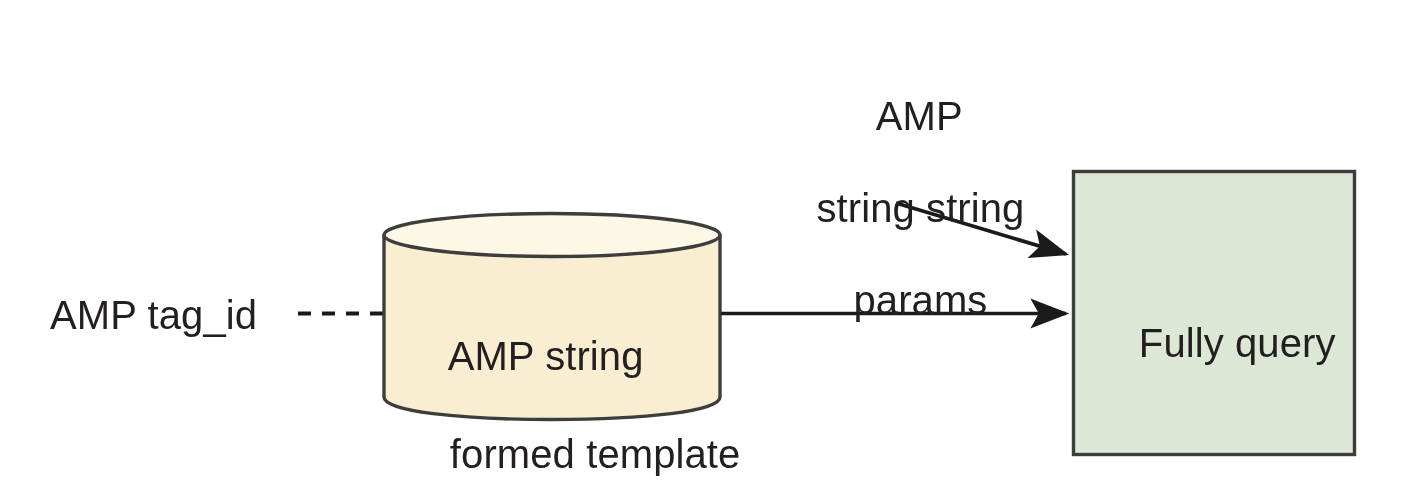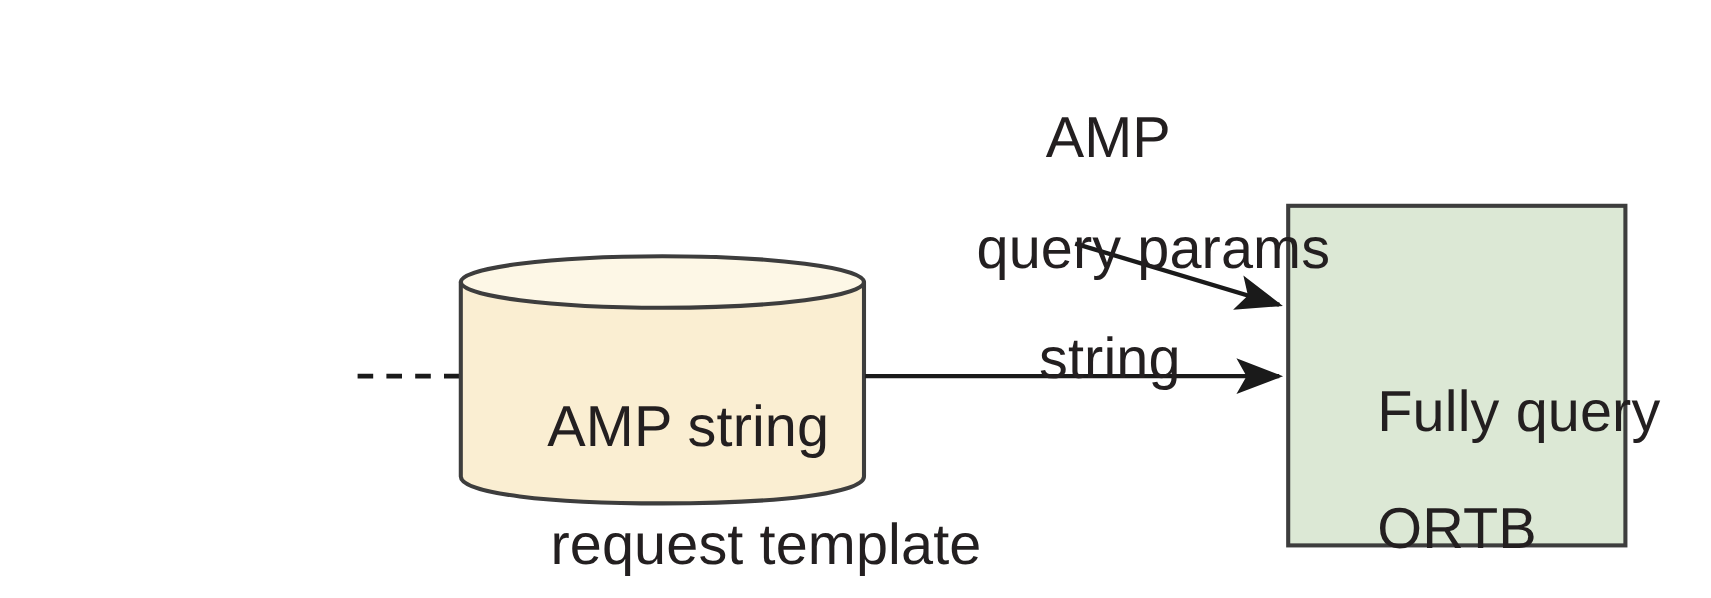--- a/index.html
+++ b/index.html
@@ -26,21 +26,21 @@
     top: 0;
     width: 1426px;
     height: 498px;
   }
 
   
   .dgm-text {
     position: absolute;
     color: #231f20;
     font-family: "Liberation Sans", sans-serif;
-    font-size: 48px;
+    font-size: 40px;
     line-height: 49px;
     white-space: pre;
     letter-spacing: 0.1px;
   }
 
   #label-tag-id {
     left: 50px;
     top: 291px;
   }
 
@@ -88,30 +88,30 @@
 
     <ellipse cx="552" cy="235" rx="168" ry="21.5" fill="#fdf7e6" stroke="#3d3d3d" stroke-width="3.4"></ellipse>
 
     <line class="dgm-line" x1="721" y1="313.5" x2="1066" y2="313.5" stroke="#1a1a1a" stroke-width="3.6" marker-end="url(#arrow-solid)"></line>
 
     <line class="dgm-line" x1="896" y1="203" x2="1066" y2="254" stroke="#1a1a1a" stroke-width="3.6" marker-end="url(#arrow-solid)"></line>
 
     <rect x="1073.5" y="171.5" width="281" height="283" fill="#dce8d5" stroke="#3d3d3d" stroke-width="3.4"></rect>
   </svg>
 
+  <div class="dgm-text" id="label-tag-id">AMP tag_id</div>
 
   <div class="dgm-text" id="label-cylinder">
     <span>AMP string</span><br>
-    <span>request template</span>
+    <span>formed template</span>
   </div>
 
   <div class="dgm-text" id="label-ortb">
     <span>Fully query</span><br>
-    <span>ORTB</span>
   </div>
 
   <div class="dgm-text" id="label-qs-params">
     <span>AMP</span><br>
-    <span>query params</span><br>
-    <span>string</span>
+    <span>string string</span><br>
+    <span>params</span>
   </div>
 
 </div>
 
 </body></html>

